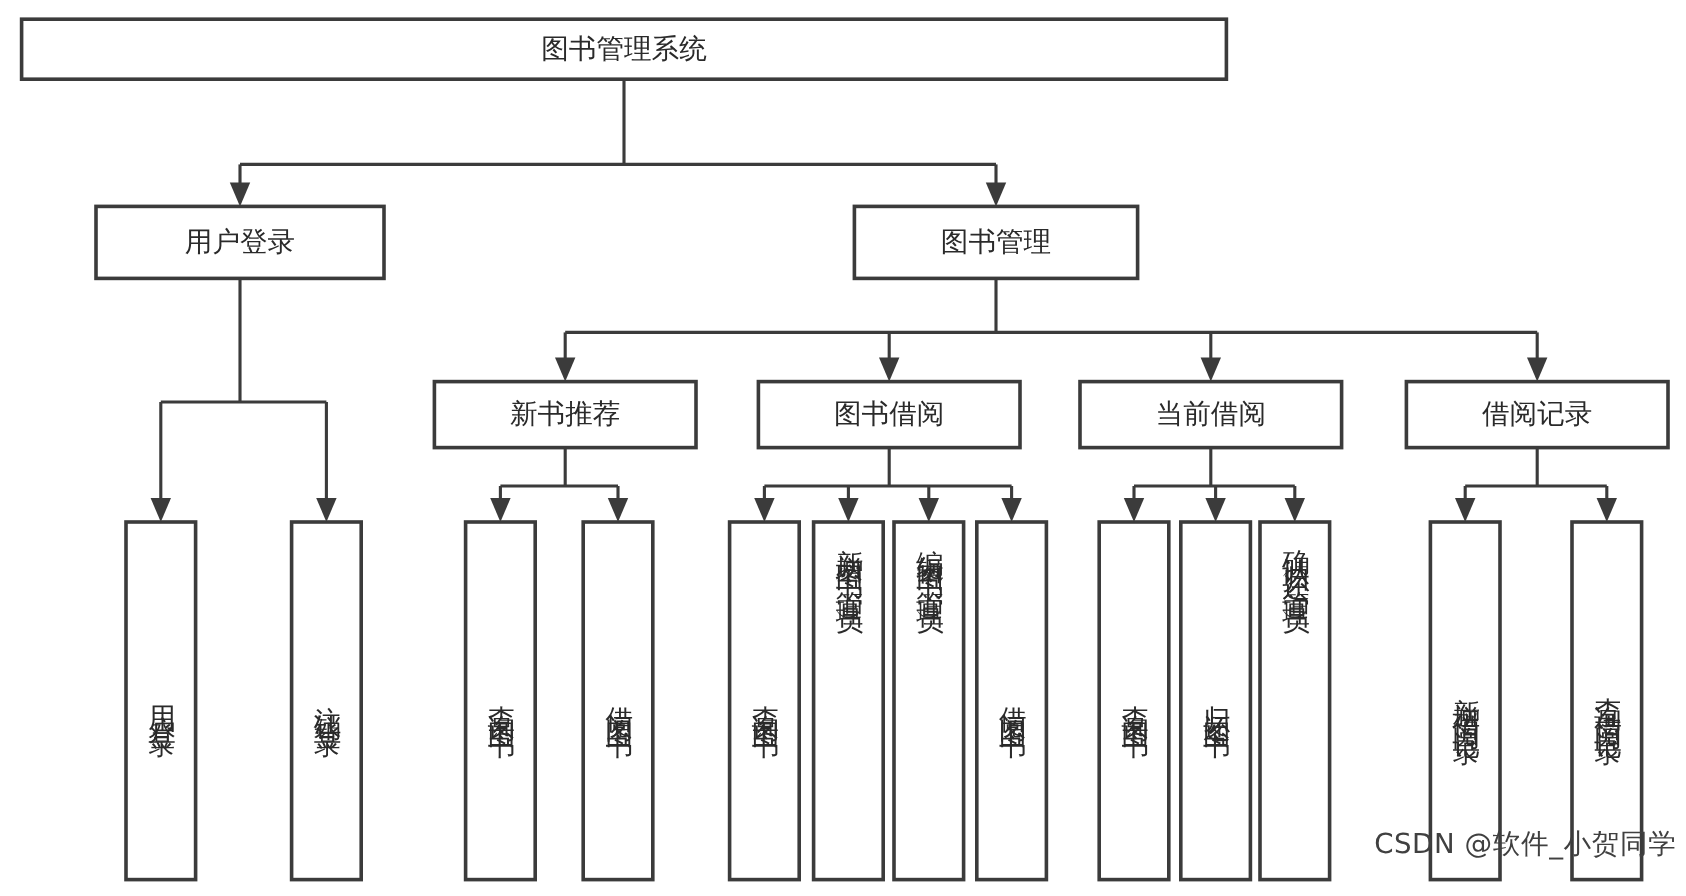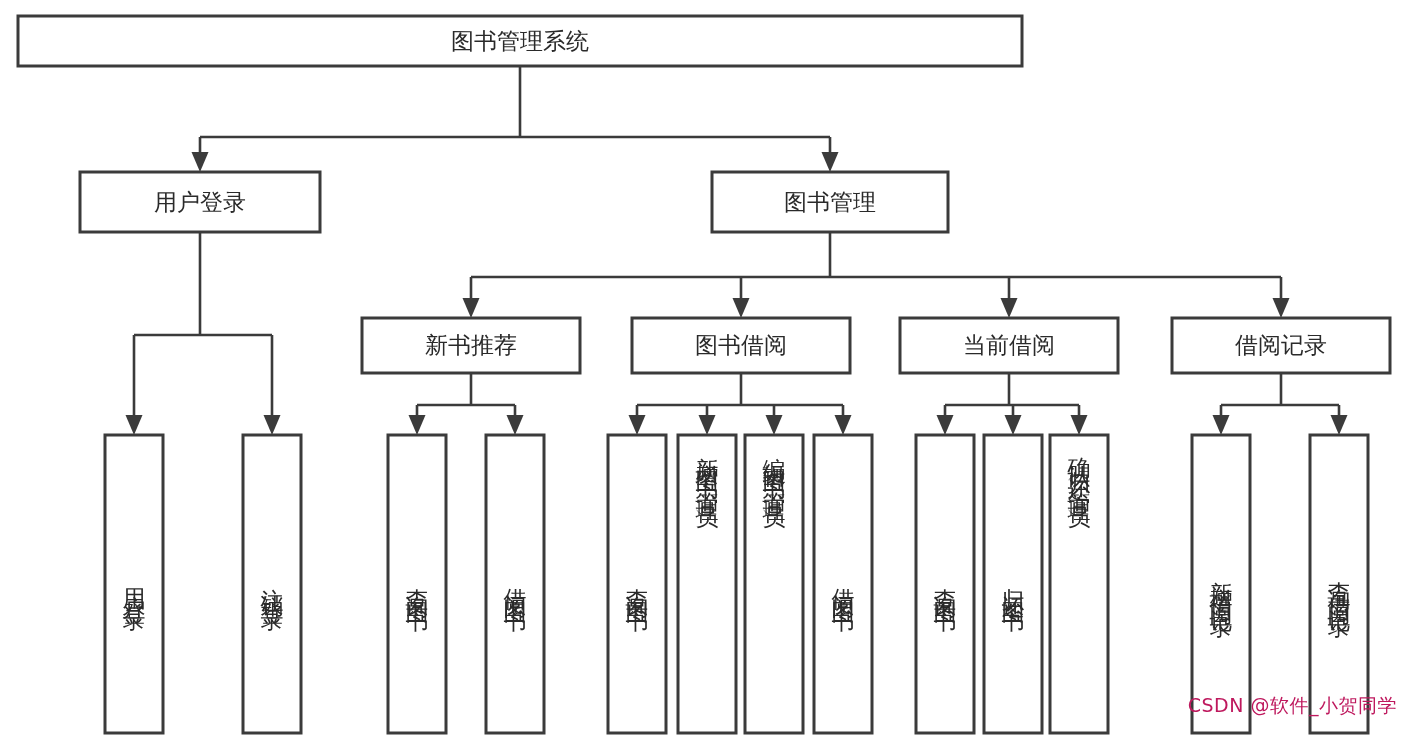--- a/index.html
+++ b/index.html
@@ -61,22 +61,22 @@
     line-height: 1;
     letter-spacing: 7px;
     color: #2a2a2a;
     white-space: nowrap;
     font-family: "DejaVu Sans", "Liberation Sans", sans-serif;
   }
   .watermark {
     position: absolute;
     right: 8px;
     bottom: 6px;
-    font-size: 19px;
-    color: #be185d;
+    font-size: 23px;
+    color: #404040;
     font-family: "DejaVu Sans", "Liberation Sans", sans-serif;
     letter-spacing: 0.5px;
     white-space: nowrap;
     pointer-events: none;
   }
 </style>
 </head>
 <body>
 
 <div id="diagram-root">

